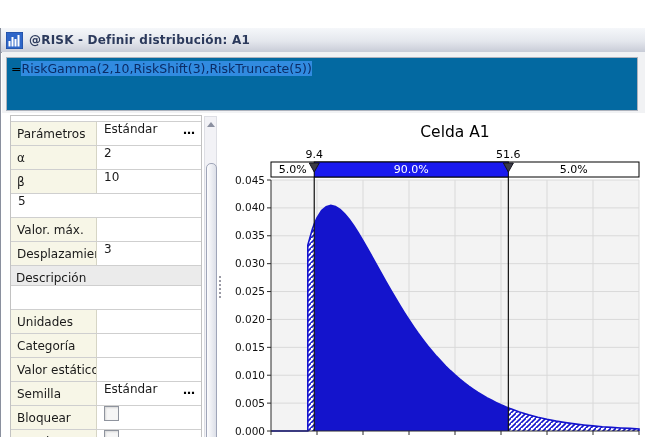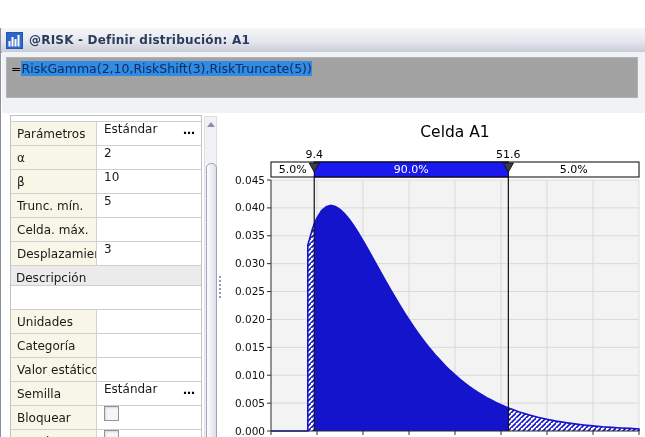--- a/index.html
+++ b/index.html
@@ -8,22 +8,22 @@
   .app{position:relative;width:645px;height:437px;background:#fff;
        border-left:1px solid #8A909E;box-sizing:border-box;margin-top:28px;}
   
   .titlebar{position:absolute;left:0;top:0;width:645px;height:24px;
     background:linear-gradient(#F5F7FA,#E4E7ED 55%,#C8CCD7);
     border-bottom:1px solid #9AA0AC;display:flex;align-items:center;}
   .appicon{width:17px;height:17px;margin:0 6px 0 5px;flex:0 0 auto;}
   .title{font-size:12px;font-weight:bold;color:#2C3A5C;letter-spacing:.2px;}
   
   .topstrip{position:absolute;left:1px;top:24px;width:644px;height:61px;background:#F1F2F4;}
-  .formulabar{position:absolute;left:5px;top:29px;width:632px;height:41px;
-    background:#a3a3a3;border:1px solid #ADB2BC;box-sizing:border-box;
+  .formulabar{position:absolute;left:5px;top:29px;width:632px;height:54px;
+    background:#0369a1;border:1px solid #ADB2BC;box-sizing:border-box;
     font-size:12.5px;padding:3px 4px;cursor:text;}
   .feq{color:#000;}
   .sel{background:#318BE0;color:#0B2C66;}
   
   .panel{position:absolute;left:9px;top:87px;width:192px;height:350px;
     background:#fff;border:1px solid #C2C2C2;border-bottom:none;box-sizing:border-box;
     overflow:hidden;font-size:12px;color:#1A1A1A;}
   .prow{display:flex;border-bottom:1px solid #CFCFCF;box-sizing:border-box;}
   .prow.spacer{height:6px;border-bottom:1px solid #CFCFCF;}
   .prow.field,.prow.checkbox{height:24px;}
@@ -88,27 +88,26 @@
           <span>2</span>
         </div>
       </div>
       <div class="prow field">
         <div class="plabel">β</div>
         <div class="pvalue">
           <span>10</span>
         </div>
       </div>
       <div class="prow field">
-        <div class="plabel">Trunc. mín.</div>
         <div class="pvalue">
           <span>5</span>
         </div>
       </div>
       <div class="prow field">
-        <div class="plabel">Celda. máx.</div>
+        <div class="plabel">Valor. máx.</div>
         <div class="pvalue">
           <span></span>
         </div>
       </div>
       <div class="prow field">
         <div class="plabel">Desplazamiento</div>
         <div class="pvalue">
           <span>3</span>
         </div>
       </div>

